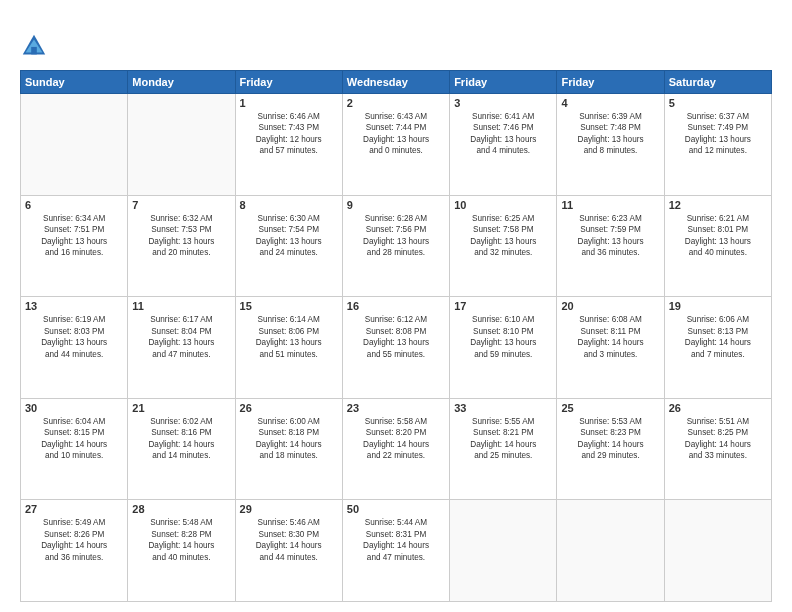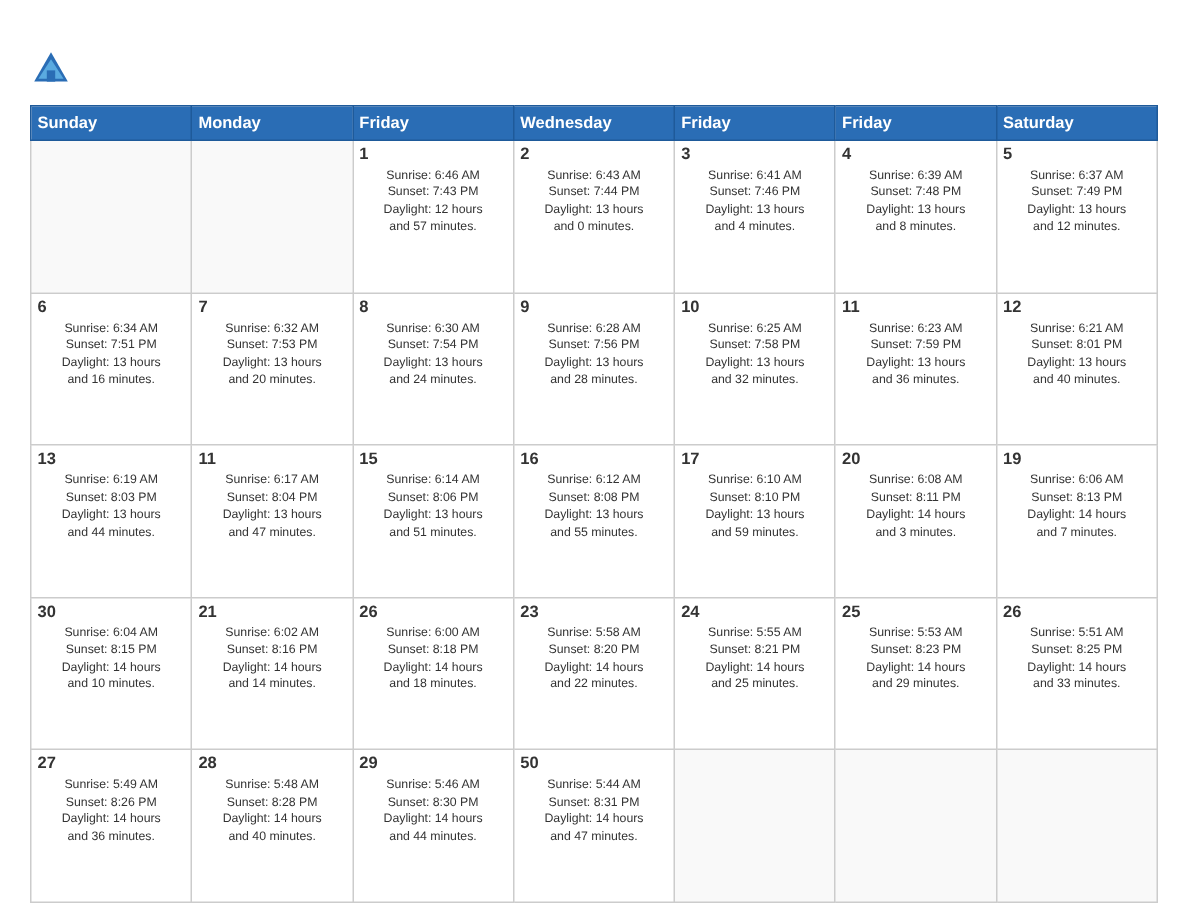--- a/index.html
+++ b/index.html
@@ -232,21 +232,21 @@
           </td>
           <td>
             <span class="day-number">26</span>
             <div class="cell-text">Sunrise: 6:00 AM<br>Sunset: 8:18 PM<br>Daylight: 14 hours<br>and 18 minutes.</div>
           </td>
           <td>
             <span class="day-number">23</span>
             <div class="cell-text">Sunrise: 5:58 AM<br>Sunset: 8:20 PM<br>Daylight: 14 hours<br>and 22 minutes.</div>
           </td>
           <td>
-            <span class="day-number">24</span>
+            <span class="day-number">33</span>
             <div class="cell-text">Sunrise: 5:55 AM<br>Sunset: 8:21 PM<br>Daylight: 14 hours<br>and 25 minutes.</div>
           </td>
           <td>
             <span class="day-number">25</span>
             <div class="cell-text">Sunrise: 5:53 AM<br>Sunset: 8:23 PM<br>Daylight: 14 hours<br>and 29 minutes.</div>
           </td>
           <td>
             <span class="day-number">26</span>
             <div class="cell-text">Sunrise: 5:51 AM<br>Sunset: 8:25 PM<br>Daylight: 14 hours<br>and 33 minutes.</div>
           </td>

